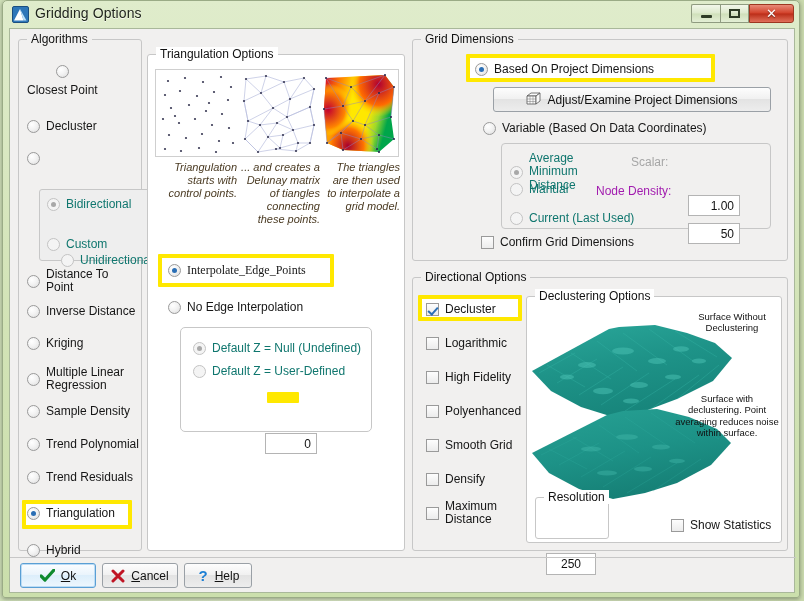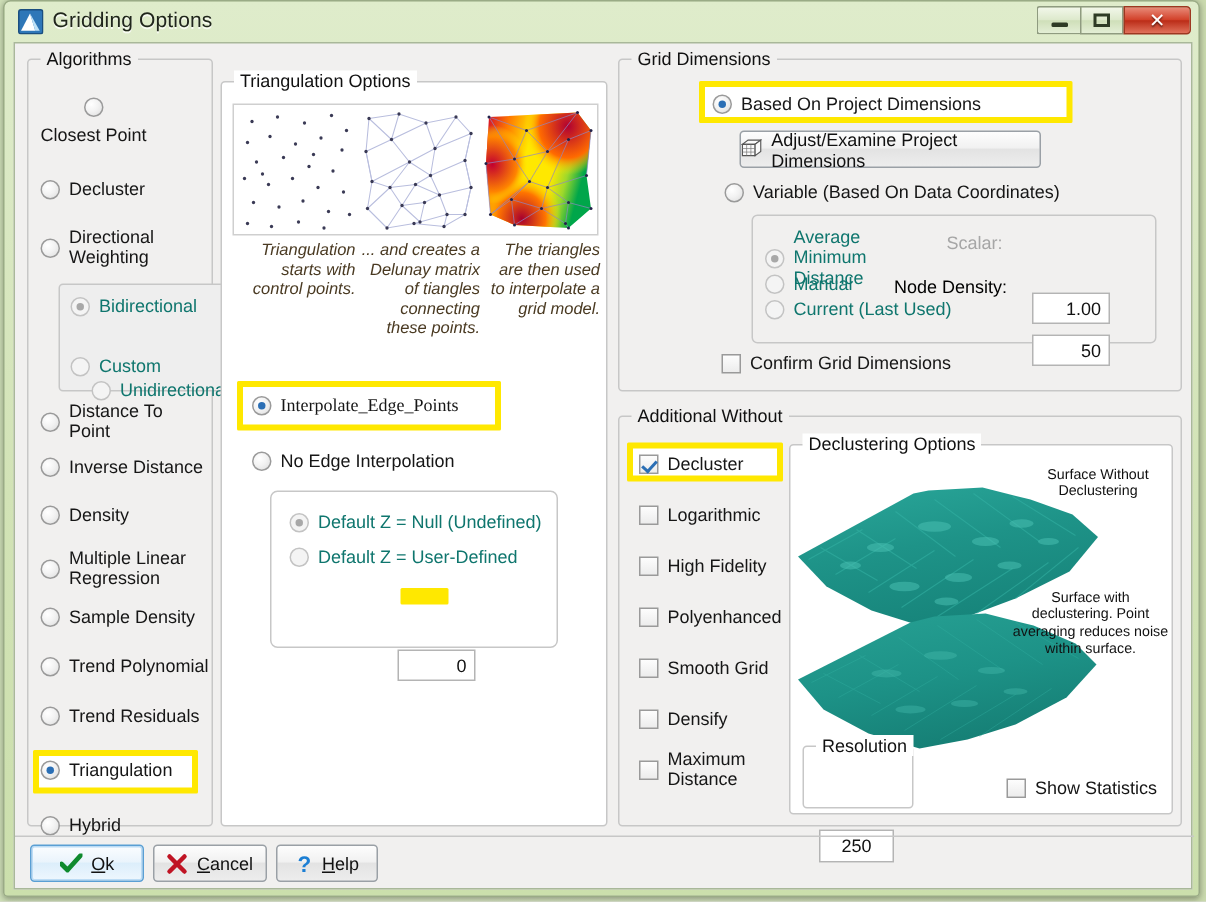--- a/index.html
+++ b/index.html
@@ -197,21 +197,20 @@
           <span class="lbl">Closest Point</span>
         </div>
 
         <div class="opt" style="left:8px;top:80px;">
           <span class="radio"></span>
           <span class="lbl">Decluster</span>
         </div>
 
         <div class="opt" style="left:8px;top:112px;width:106px;">
           <span class="radio"></span>
-          <span class="lbl two">Directional Weighting</span>
         </div>
 
         <div class="group" style="left:20px;top:149px;width:112px;height:72px;background:#eeeeee;">
           <div class="opt dis" style="left:7px;top:8px;">
             <span class="radio dis on"></span>
             <span class="lbl">Bidirectional</span>
           </div>
           <div class="opt dis" style="left:21px;top:28px;margin-top:36px;">
             <span class="radio dis"></span>
             <span class="lbl">Unidirectional</span>
@@ -227,21 +226,21 @@
           <span class="lbl two">Distance To Point</span>
         </div>
 
         <div class="opt" style="left:8px;top:265px;">
           <span class="radio"></span>
           <span class="lbl">Inverse Distance</span>
         </div>
 
         <div class="opt" style="left:8px;top:297px;">
           <span class="radio"></span>
-          <span class="lbl">Density</span>
+          <span class="lbl">Kriging</span>
         </div>
 
         <div class="opt" style="left:8px;top:326px;width:108px;">
           <span class="radio"></span>
           <span class="lbl two">Multiple Linear Regression</span>
         </div>
 
         <div class="opt" style="left:8px;top:365px;">
           <span class="radio"></span>
           <span class="lbl">Sample Density</span>
@@ -441,21 +440,21 @@
 
       <div class="group" style="left:402px;top:10px;width:376px;height:222px;">
         <div class="legend">Grid Dimensions</div>
 
         <div class="hl" style="left:53px;top:14px;width:249px;height:28px;"></div>
         <div class="opt" style="left:62px;top:23px;">
           <span class="radio on"></span>
           <span class="lbl">Based On Project Dimensions</span>
         </div>
 
-        <div class="pbtn" style="left:80px;top:47px;width:201px;height:25px;">
+        <div class="pbtn" style="left:80px;top:47px;width:278px;height:25px;">
           <svg width="15" height="15" viewBox="0 0 15 15">
             <g stroke="#555" stroke-width="0.8" fill="#fafafa">
               <path d="M1,4 L10,4 L14,1 L5,1 Z"></path>
               <path d="M1,4 L1,12 L10,12 L10,4 Z"></path>
               <path d="M10,4 L14,1 L14,9 L10,12 Z"></path>
             </g>
             <g stroke="#777" stroke-width="0.5">
               <path d="M4,4 L4,12 M7,4 L7,12 M1,7 L10,7 M1,9.5 L10,9.5"></path>
             </g>
           </svg>
@@ -469,40 +468,40 @@
 
         <div class="group" style="left:88px;top:103px;width:270px;height:86px;border-radius:4px;background:#f1f0ef;">
           <div class="opt dis" style="left:8px;top:8px;width:106px;">
             <span class="radio dis on"></span>
             <span class="lbl two">Average Minimum Distance</span>
           </div>
           <div class="opt dis" style="left:8px;top:39px;">
             <span class="radio dis"></span>
             <span class="lbl">Manual</span>
           </div>
-          <div class="opt dis" style="left:8px;top:56px;">
+          <div class="opt dis" style="left:8px;top:68px;">
             <span class="radio dis"></span>
             <span class="lbl">Current (Last Used)</span>
           </div>
 
           <div style="position:absolute;left:129px;top:11px;font-size:12px;color:#a6a6a6;">Scalar:</div>
           <div class="tinput" style="left:186px;top:6px;width:52px;height:21px;">1.00</div>
 
-          <div style="position:absolute;left:94px;top:40px;font-size:12px;color:#000000;text-align:right;">Node Density:</div>
+          <div style="position:absolute;left:94px;top:40px;font-size:12px;color:#a21caf;text-align:right;">Node Density:</div>
           <div class="tinput" style="left:186px;top:34px;width:52px;height:21px;">50</div>
         </div>
 
         <div class="opt" style="left:68px;top:196px;">
           <span class="check"></span>
           <span class="lbl">Confirm Grid Dimensions</span>
         </div>
       </div>
 
       <div class="group" style="left:402px;top:248px;width:376px;height:274px;">
-        <div class="legend">Additional Without</div>
+        <div class="legend">Directional Options</div>
 
         <div class="hl" style="left:5px;top:17px;width:104px;height:26px;"></div>
         <div class="opt" style="left:13px;top:25px;">
           <span class="check on"></span>
           <span class="lbl">Decluster</span>
         </div>
 
         <div class="opt" style="left:13px;top:59px;">
           <span class="check"></span>
           <span class="lbl">Logarithmic</span>

